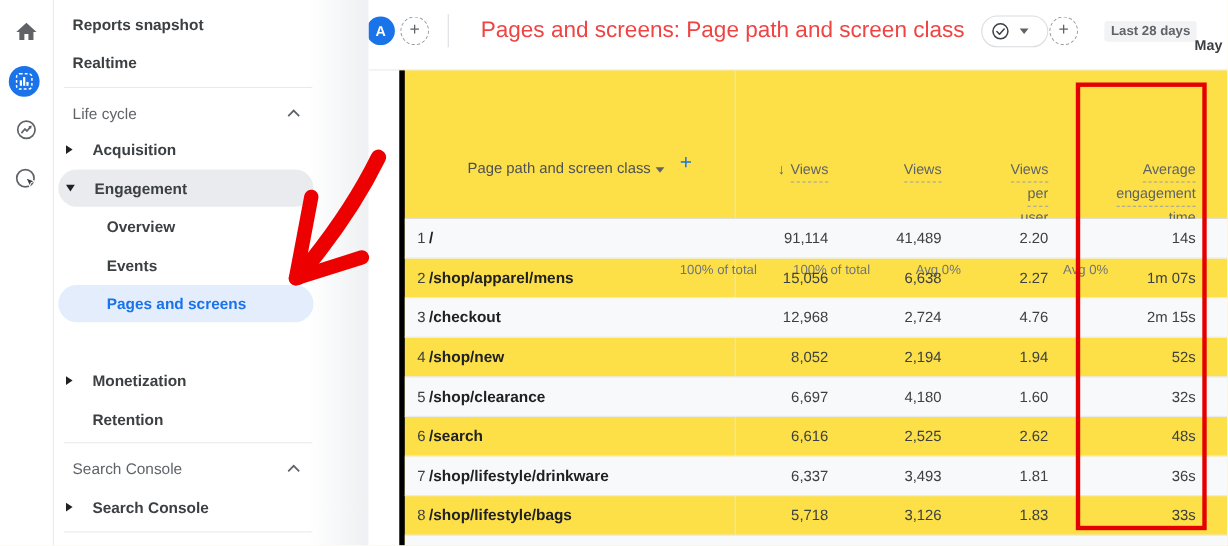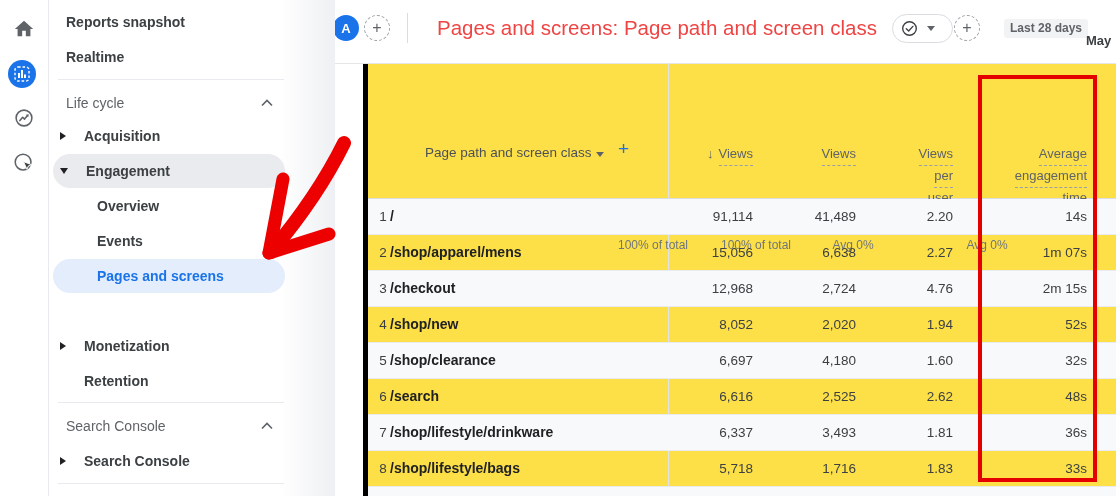--- a/index.html
+++ b/index.html
@@ -247,21 +247,21 @@
         <span class="rpath">/checkout</span>
         <span class="rval c1">12,968</span>
         <span class="rval c2">2,724</span>
         <span class="rval c3">4.76</span>
         <span class="rval c4">2m 15s</span>
       </div>
       <div class="trow">
         <span class="rnum">4</span>
         <span class="rpath">/shop/new</span>
         <span class="rval c1">8,052</span>
-        <span class="rval c2">2,020</span>
+        <span class="rval c2">2,194</span>
         <span class="rval c3">1.94</span>
         <span class="rval c4">52s</span>
       </div>
       <div class="trow odd">
         <span class="rnum">5</span>
         <span class="rpath">/shop/clearance</span>
         <span class="rval c1">6,697</span>
         <span class="rval c2">4,180</span>
         <span class="rval c3">1.60</span>
         <span class="rval c4">32s</span>
@@ -279,21 +279,21 @@
         <span class="rpath">/shop/lifestyle/drinkware</span>
         <span class="rval c1">6,337</span>
         <span class="rval c2">3,493</span>
         <span class="rval c3">1.81</span>
         <span class="rval c4">36s</span>
       </div>
       <div class="trow">
         <span class="rnum">8</span>
         <span class="rpath">/shop/lifestyle/bags</span>
         <span class="rval c1">5,718</span>
-        <span class="rval c2">1,716</span>
+        <span class="rval c2">3,126</span>
         <span class="rval c3">1.83</span>
         <span class="rval c4">33s</span>
       </div>
       <div class="row9"></div>
     </div>
   </div>
 
   <div class="red-box"></div>
   <svg class="arrow-svg" width="1116" height="496" viewBox="0 0 1116 496">
     <path d="M344 143 Q318 196 271 252" fill="none" stroke="#ec0000" stroke-width="14" stroke-linecap="round"></path>

